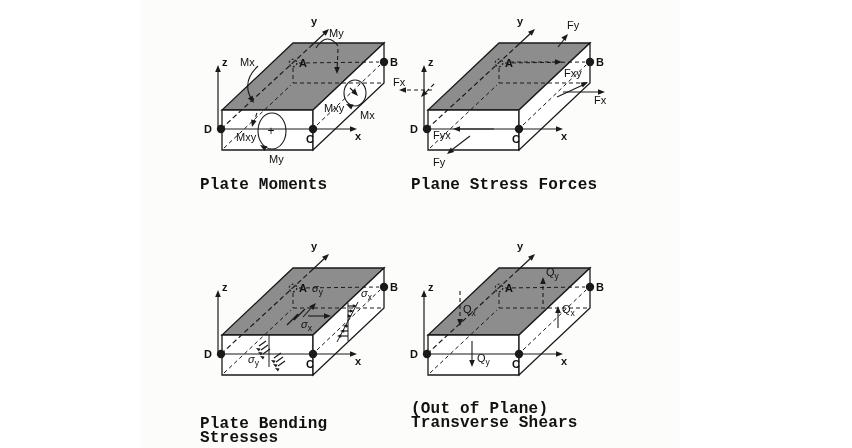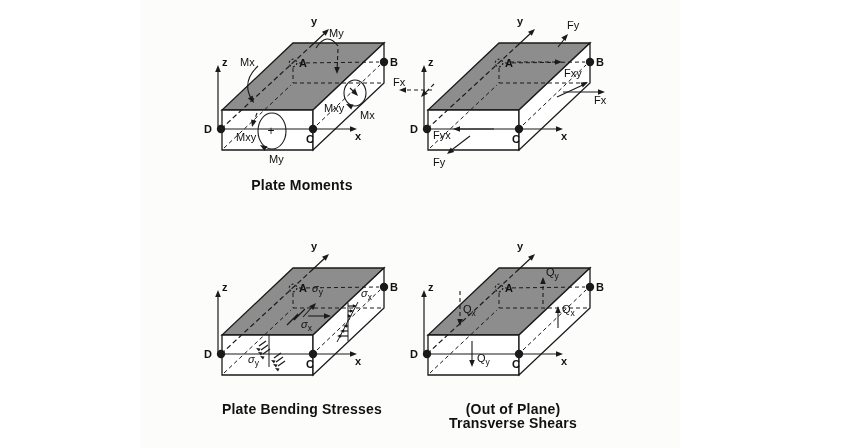--- a/index.html
+++ b/index.html
@@ -2,23 +2,23 @@
 <html><head>
 <meta charset="utf-8">
 <style>
   html,body{margin:0;padding:0;background:#fff;}
   .stage{
     position:relative;width:852px;height:448px;background:#fff;overflow:hidden;
     font-family:"Liberation Sans",sans-serif;
   }
   .stage svg{position:absolute;left:0;top:0;}
   .caption{
-    position:absolute;width:204px;text-align:center;
-    font-family:Liberation Sans, sans-serif;
-    font-size:14px;font-weight:bold;color:#111;line-height:13.5px;
+    position:absolute;width:204px;
+    font-family:Liberation Mono, monospace;
+    font-size:16px;font-weight:bold;color:#111;line-height:13.5px;
     letter-spacing:.2px;
   }
 </style>
 </head>
 <body>
 
 <div class="stage">
   <svg id="fig" width="852" height="448" viewBox="0 0 852 448">
       <rect x="140" y="0" width="540" height="448" fill="#fcfcfb"></rect>
       <g transform="translate(200,0)">
@@ -220,20 +220,21 @@
         <path d="M152,81 L154.8,88.0 L149.2,88.0 Z" fill="#1a1a1a" stroke="none"></path>
         <text x="156" y="88" fill="#111" font-family="&quot;Liberation Sans&quot;, sans-serif" font-size="11" text-anchor="start"><tspan>Q</tspan><tspan font-size="8.5" dy="2.5">x</tspan></text>
         <line x1="66" y1="116" x2="66" y2="139" stroke="#1a1a1a" stroke-width="1.1" stroke-dasharray="none"></line>
         <path d="M66,142 L63.2,135.0 L68.8,135.0 Z" fill="#1a1a1a" stroke="none"></path>
         <text x="71" y="137" fill="#111" font-family="&quot;Liberation Sans&quot;, sans-serif" font-size="11" text-anchor="start"><tspan>Q</tspan><tspan font-size="8.5" dy="2.5">y</tspan></text>
       </g>
     </svg>
 
   <div class="caption" style="left:200px;top:179px">Plate Moments</div>
 
-
-  <div class="caption" style="left:200px;top:403px">Plate Bending Stresses</div>
+  <div class="caption" style="left:411px;top:179px">Plane Stress Forces</div>
+
+  <div class="caption" style="left:200px;top:418px">Plate Bending Stresses</div>
 
   <div class="caption" style="left:411px;top:403px">
     <div>(Out of Plane)</div>
     <div>Transverse Shears</div>
   </div>
 </div>
 
 </body></html>

